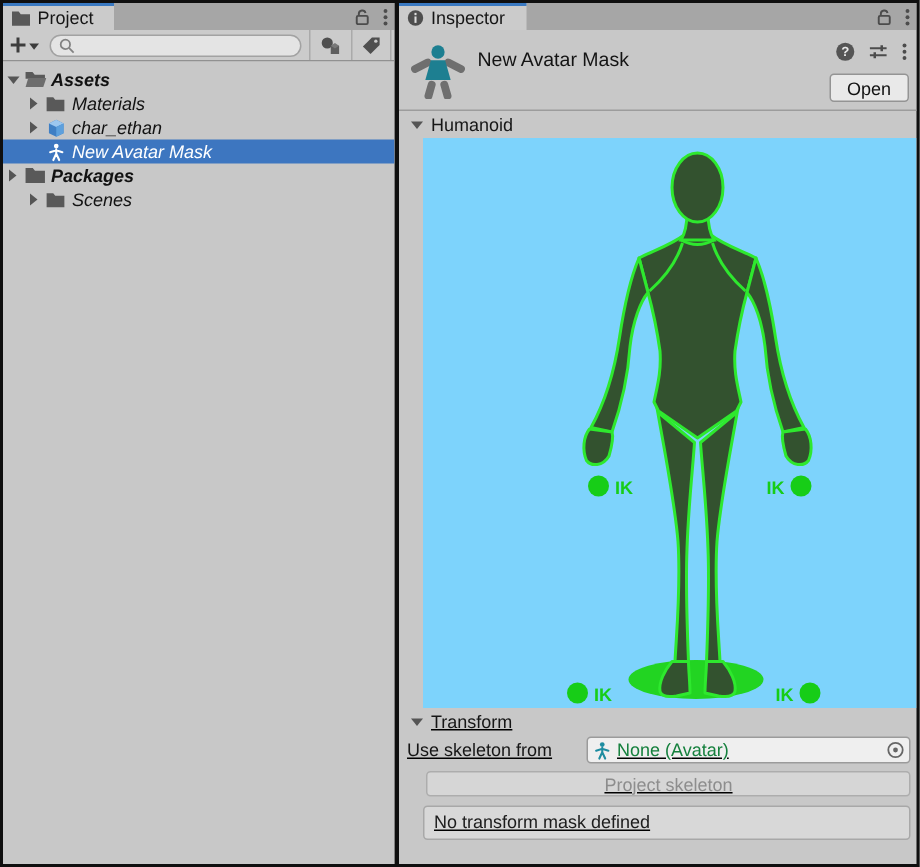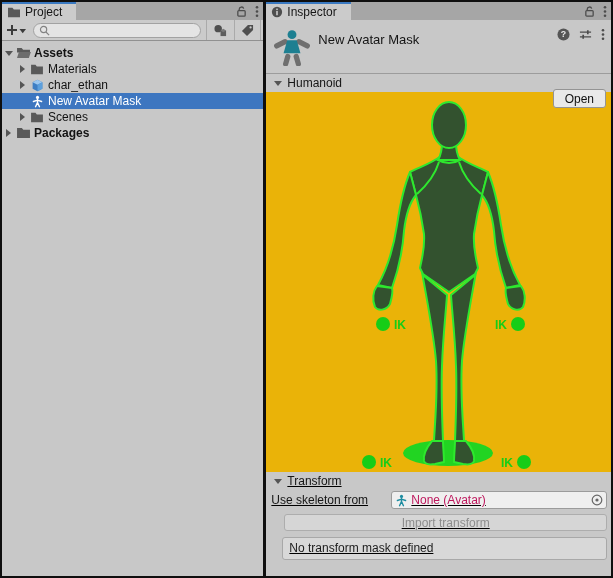--- a/index.html
+++ b/index.html
@@ -21,45 +21,45 @@
   .toolbar { height:21px; background:#cbcbcb; border-bottom:1px solid #919191; display:flex; align-items:center; flex:0 0 auto; }
   .tool-plus { display:flex; align-items:center; padding:0 4px 0 5px; height:100%; }
   .search-pill { flex:1; height:15px; background:#e4e4e4; border:1px solid #a2a2a2; border-radius:8px;
                  display:flex; align-items:center; gap:3px; padding:0 5px; margin:0 5px 0 2px; }
   .search-pill input { flex:1; min-width:0; border:none; outline:none; background:transparent; font-size:11px; color:#222;
                        font-family:"Liberation Sans", sans-serif; }
   .tool-btn { height:100%; display:flex; align-items:center; justify-content:center; padding:0 6px; border-left:1px solid #aaaaaa; }
 
   
   .tree { flex:1; padding-top:4px; background:#c8c8c8; }
-  .tree-row { height:16px; display:flex; align-items:center; font-size:12px; color:#121212; }
+  .tree-row { height:16px; display:flex; align-items:center; font-size:12px; color:#121212;font-style:italic; }
   .tree-row.selected { background:#3d76c0; color:#ffffff; }
   .tree-row.bold { font-weight:bold; }
   .tw { width:13px; display:flex; justify-content:center; align-items:center; flex:0 0 auto; }
   .indent1 { width:14px; flex:0 0 auto; }
   .tree-icon { width:16px; height:14px; display:flex; align-items:center; justify-content:center; margin-right:3px; flex:0 0 auto; }
   .caret-right { width:0; height:0; border-top:4px solid transparent; border-bottom:4px solid transparent; border-left:5px solid #555; }
   .caret-down  { width:0; height:0; border-left:4px solid transparent; border-right:4px solid transparent; border-top:5px solid #555; }
 
   
   .insp-header { position:relative; height:54px; background:#c8c8c8; border-bottom:1px solid #9c9c9c; flex:0 0 auto; }
   .insp-header .big-icon { position:absolute; left:7px; top:8px; }
   .insp-title { position:absolute; left:52px; top:12px; font-size:13px; color:#141414; }
   .hdr-icons { position:absolute; right:6px; top:8px; display:flex; gap:9px; align-items:center; }
   .open-btn { position:absolute; right:5px; top:29px; height:19px; padding:0 11px; background:#e9e9e9;
-              border:1px solid #949494; border-radius:3px; font-size:12px; color:#111; display:flex; align-items:center;margin-top:40px; }
+              border:1px solid #949494; border-radius:3px; font-size:12px; color:#111; display:flex; align-items:center; }
 
   .foldout { height:18px; display:flex; align-items:center; gap:5px; padding-left:8px; font-size:12px; color:#161616; flex:0 0 auto; }
-  .figure-wrap { height:380px; flex:0 0 auto; background:#eab308; }
+  .figure-wrap { height:380px; flex:0 0 auto; background:#7dd3fc;margin-left:16px; }
 
   .transform-body { flex:1; display:flex; flex-direction:column;text-decoration:underline; }
   .skel-row { display:flex; align-items:center; padding:1px 4px 1px 5px; gap:4px; }
   .skel-label { flex:0 0 116px; font-size:12px; color:#161616; }
   .obj-field { flex:1; position:relative; height:18px; background:#efefef; border:1px solid #9b9b9b; border-radius:3px;
-               display:flex; align-items:center; gap:3px; padding:0 18px 0 3px; font-size:12px; color:#be185d; }
+               display:flex; align-items:center; gap:3px; padding:0 18px 0 3px; font-size:12px; color:#15803d; }
   .obj-picker { position:absolute; right:2px; top:1px; }
   .import-btn { margin:4px 4px 0 18px; height:17px; background:#d6d6d6; border:1px solid #adadad; border-radius:3px;
                 font-size:12px; color:#8d8d8d; display:flex; align-items:center; justify-content:center; }
   .helpbox { margin:6px 4px 0 16px; background:#d8d8d8; border:1px solid #a8a8a8; border-radius:3px;
              padding:3px 5px 4px 6px; font-size:12px; color:#1c1c1c; }
 
   svg { display:block; }
   .ik-text { font-family:"Liberation Sans", sans-serif; font-size:12px; font-weight:bold; fill:#17cd17; }
 </style>
 </head>
@@ -179,42 +179,42 @@
         <span class="tree-icon">
           <svg width="13" height="13" viewBox="0 0 14 14">
               <g stroke="#ffffff" stroke-width="1.5" stroke-linecap="round" fill="none">
                 <circle cx="7" cy="2.6" r="1.7" fill="#ffffff" stroke="none"></circle>
                 <path d="M7 4.8V8M2.6 7L7 5.6 11.4 7M4.9 12.6L7 8l2.1 4.6"></path>
               </g>
             </svg>
         </span>
         <span>New Avatar Mask</span>
       </div>
+      <div class="tree-row bold">
+        <span class="tw">
+            <span class="caret-right"></span>
+          </span>
+        <span class="tree-icon">
+          <svg width="15" height="12" viewBox="0 0 16 13">
+              <path d="M1 1h5.2l1.6 2H15v9H1z" fill="#595959"></path>
+            </svg>
+        </span>
+        <span>Packages</span>
+      </div>
       <div class="tree-row">
         <span class="indent1"></span>
         <span class="tw">
             <span class="caret-right"></span>
           </span>
         <span class="tree-icon">
           <svg width="14" height="11" viewBox="0 0 16 13">
               <path d="M1 1h5.2l1.6 2H15v9H1z" fill="#595959"></path>
             </svg>
         </span>
         <span>Scenes</span>
-      </div>
-      <div class="tree-row bold">
-        <span class="tw">
-            <span class="caret-right"></span>
-          </span>
-        <span class="tree-icon">
-          <svg width="15" height="12" viewBox="0 0 16 13">
-              <path d="M1 1h5.2l1.6 2H15v9H1z" fill="#595959"></path>
-            </svg>
-        </span>
-        <span>Packages</span>
       </div>
     </div>
   </div>
 
   <div class="panel right">
     <div class="tabbar">
       <div class="tab">
         <span>
           <svg width="12" height="12" viewBox="0 0 14 14">
               <circle cx="7" cy="7" r="6" fill="#4e4e4e"></circle>
@@ -336,17 +336,17 @@
           </span>
           <span>None (Avatar)</span>
           <span class="obj-picker">
             <svg width="14" height="14" viewBox="0 0 14 14">
                 <circle cx="7" cy="7" r="4.8" fill="none" stroke="#666" stroke-width="1.2"></circle>
                 <circle cx="7" cy="7" r="1.6" fill="#666"></circle>
               </svg>
           </span>
         </div>
       </div>
-      <div class="import-btn">Import transform</div>
+      <div class="import-btn">Project skeleton</div>
       <div class="helpbox">No transform mask defined</div>
     </div>
   </div>
 </div>
 
 </body></html>

